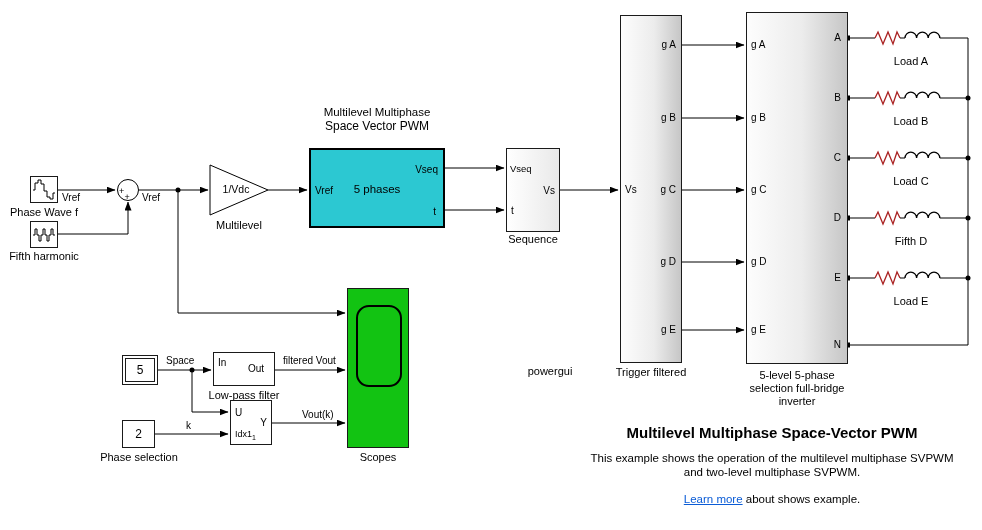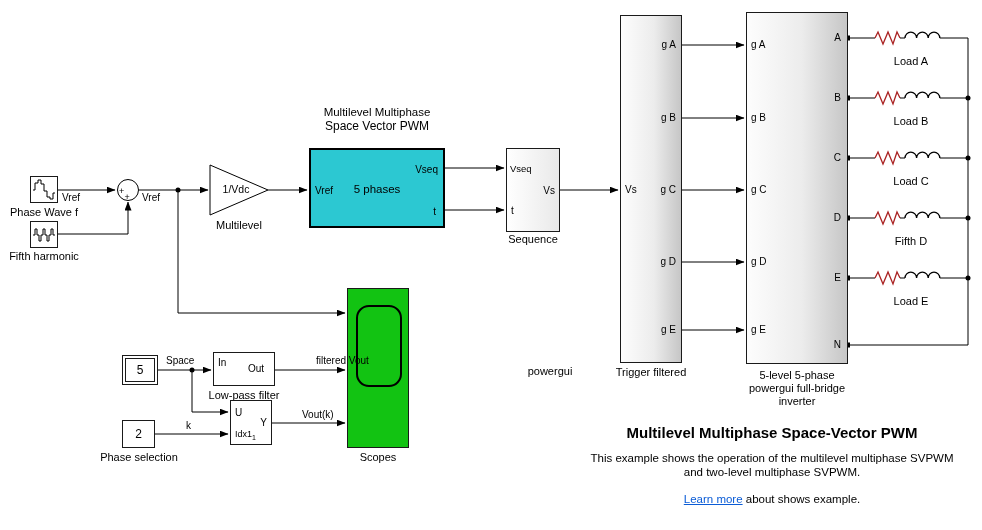--- a/index.html
+++ b/index.html
@@ -177,21 +177,21 @@
     <span class="portlabel" style="left:4px;top:243px;">g D</span>
     <span class="portlabel" style="left:4px;top:311px;">g E</span>
     <span class="portlabel" style="right:6px;top:19px;">A</span>
     <span class="portlabel" style="right:6px;top:79px;">B</span>
     <span class="portlabel" style="right:6px;top:139px;">C</span>
     <span class="portlabel" style="right:6px;top:199px;">D</span>
     <span class="portlabel" style="right:6px;top:259px;">E</span>
     <span class="portlabel" style="right:6px;top:326px;">N</span>
   </div>
   <span class="caption" style="left:797px;top:369px;">5-level 5-phase</span>
-  <span class="caption" style="left:797px;top:382px;">powergui full-bridge</span>
+  <span class="caption" style="left:797px;top:382px;">selection full-bridge</span>
   <span class="caption" style="left:797px;top:395px;">inverter</span>
 
   <span class="caption" style="left:911px;top:55px;">Load A</span>
   <span class="caption" style="left:911px;top:115px;">Load B</span>
   <span class="caption" style="left:911px;top:175px;">Load C</span>
   <span class="caption" style="left:911px;top:235px;">Fifth D</span>
   <span class="caption" style="left:911px;top:295px;">Load E</span>
 
   <div class="block num" style="left:122px;top:355px;width:36px;height:30px;">
     <div class="inner-frame"></div>
@@ -219,21 +219,21 @@
     <svg width="62" height="160" viewBox="0 0 62 160">
       <rect x="9" y="17" width="44" height="80" rx="12" ry="12" fill="none" stroke="#000" stroke-width="2"></rect>
     </svg>
   </div>
   <span class="caption" style="left:378px;top:451px;">Scopes</span>
 
   <span class="caption" style="left:510px;top:365px;margin-left:40px;">powergui</span>
 
   <span class="siglabel" style="left:166px;top:355px;">Space</span>
   <span class="siglabel" style="left:186px;top:420px;">k</span>
-  <span class="siglabel" style="left:283px;top:355px;margin-left:33px;">filtered Vout</span>
+  <span class="siglabel" style="left:283px;top:355px;">filtered Vout</span>
   <span class="siglabel" style="left:302px;top:409px;">Vout(k)</span>
 
   <div class="note">
     <div class="note-title">Multilevel Multiphase Space-Vector PWM</div>
     <div class="note-body">This example shows the operation of the multilevel multiphase SVPWM</div>
     <div class="note-body">and two-level multiphase SVPWM.</div>
     <div class="note-link-line"><span class="link">Learn more</span><span> about shows example.</span></div>
   </div>
 
 </div>

